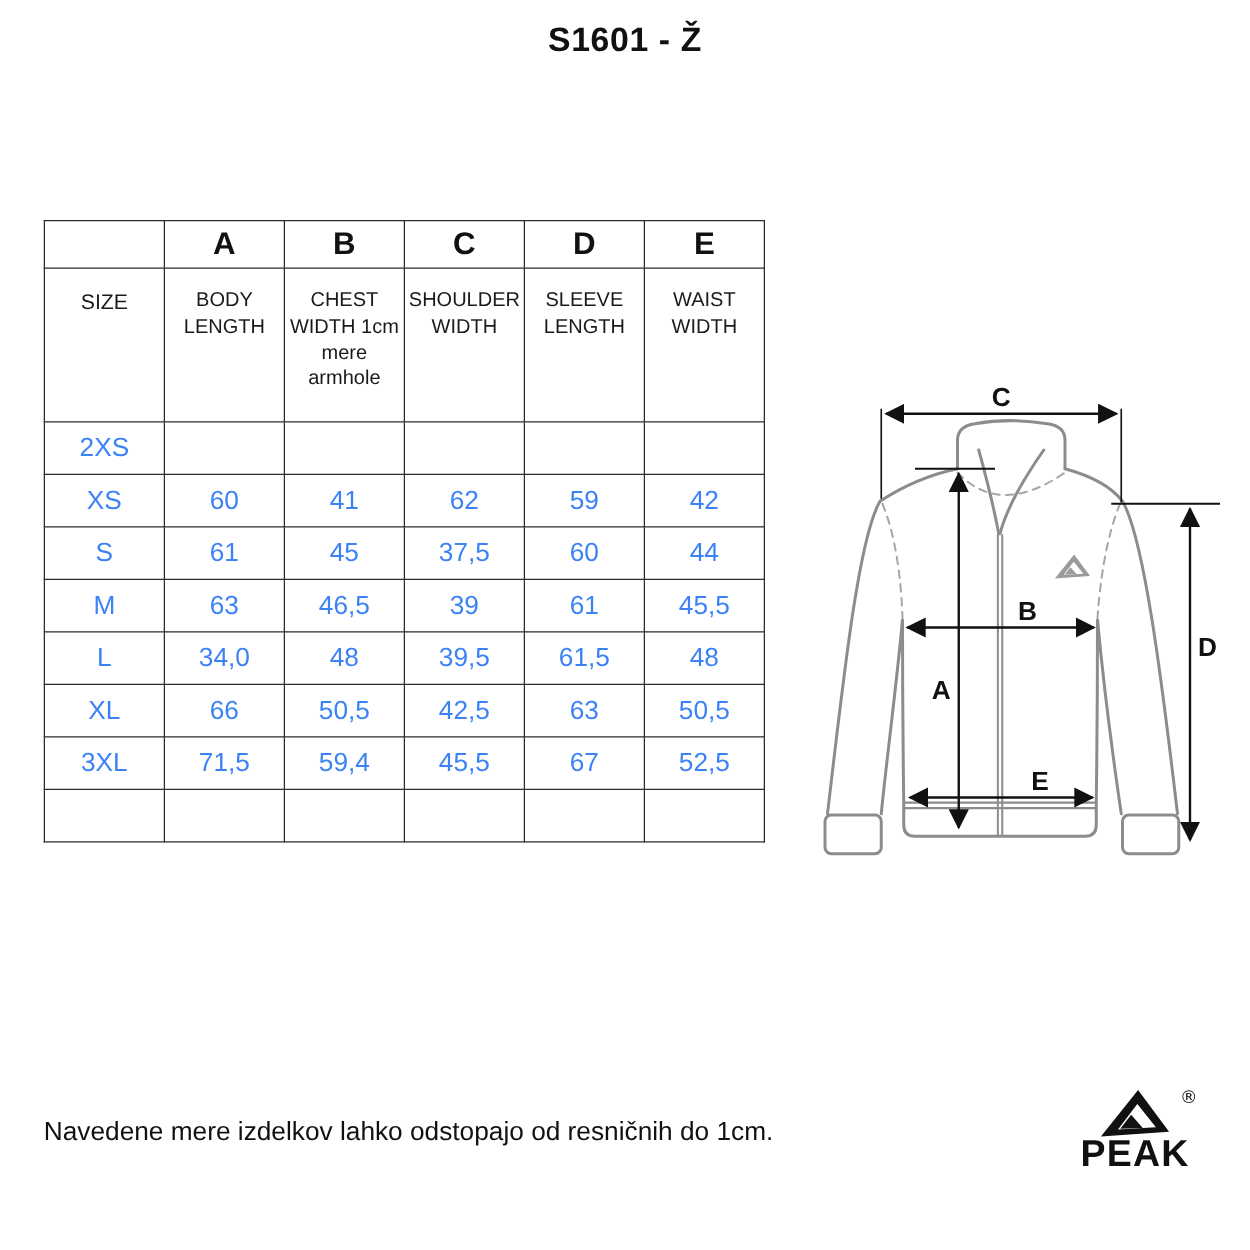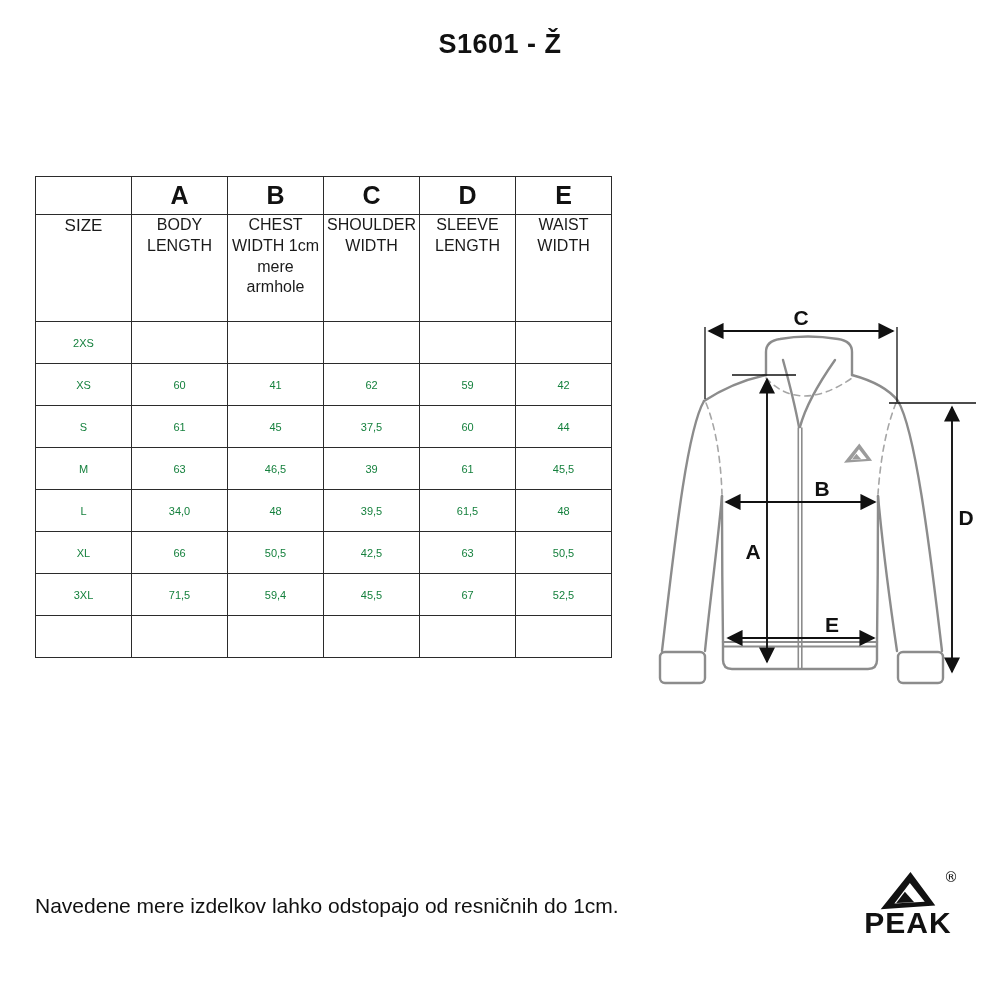--- a/index.html
+++ b/index.html
@@ -1,37 +1,37 @@
 <!DOCTYPE html>
 <html><head>
 <meta charset="utf-8">
 <style>
   html,body{margin:0;padding:0;background:#fff;}
   .page{
     position:relative;width:1000px;height:1000px;background:#ffffff;
     font-family:"Liberation Sans","DejaVu Sans",sans-serif;color:#1a1a1a;overflow:hidden;
   }
   .title{
-    position:absolute;top:29px;left:0;width:1000px;text-align:center;
+    position:absolute;top:17px;left:0;width:1000px;text-align:center;
     font-size:27px;font-weight:bold;letter-spacing:.5px;color:#111;
   }
   
   table.size-table{
     position:absolute;left:35px;top:176px;border-collapse:collapse;table-layout:fixed;
   }
   table.size-table td{
     border:1px solid #2b2b2b;text-align:center;vertical-align:middle;
     padding:0 3px;background:#fff;
   }
   tr.letters-row td{height:37px;font-size:25px;font-weight:bold;color:#111;}
   tr.desc-row td{
-    height:106px;vertical-align:top;font-size:16px;line-height:1.3;color:#1a1a1a;
+    height:106px;vertical-align:top;padding-top:16px;font-size:16px;line-height:1.3;color:#1a1a1a;
   }
   tr.desc-row td.size-cell{font-size:17px;}
-  tbody.data-body td{height:41px;font-size:11px;color:#15803d;}
+  tbody.data-body td{height:41px;font-size:21px;color:#3b82f6;}
   
   .diagram{position:absolute;left:635px;top:300px;width:360px;height:400px;}
   .diagram text{font-family:"Liberation Sans","DejaVu Sans",sans-serif;font-weight:bold;font-size:21px;fill:#111;}
   
   .footer-note{
     position:absolute;left:35px;top:894px;font-size:21px;font-weight:normal;color:#111;
   }
   .brand-logo{position:absolute;left:850px;top:850px;width:140px;height:115px;}
   .brand-logo text.wordmark{
     font-family:"Liberation Sans","DejaVu Sans",sans-serif;font-weight:bold;font-size:30px;

